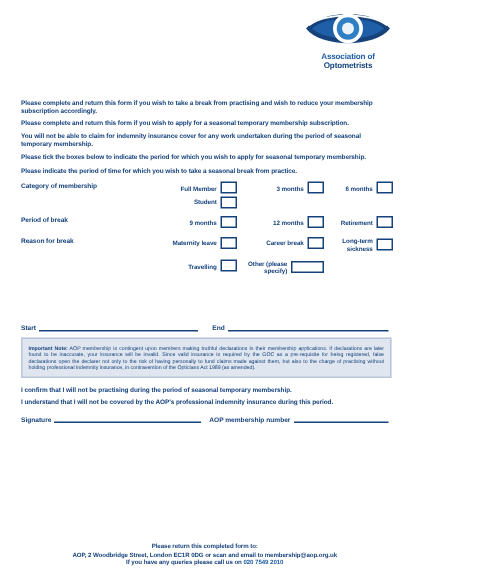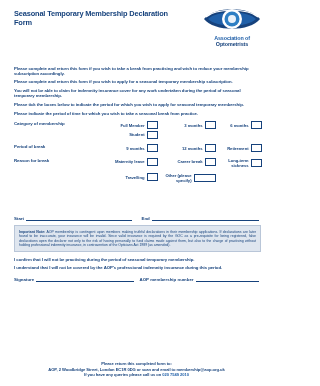--- a/index.html
+++ b/index.html
@@ -200,21 +200,20 @@
     letter-spacing: -0.05px;
   }
   .footer .em { color: #1f5fa8; }
 </style>
 </head>
 <body>
 
 <div class="page">
 
   <div class="header">
-    <div class="doc-title">Seasonal Temporary Membership Declaration Form</div>
 
     <div class="logo">
       <div class="logo-eye">
         <svg width="60" height="30" viewBox="0 0 60 30">
           <path d="M2,15 C12,2 48,2 58,15 C48,28 12,28 2,15 Z" fill="#16427c"></path>
           <path d="M6,15 C15,6 45,6 54,15 C45,24 15,24 6,15 Z" fill="#1f5fa8"></path>
           <circle cx="30" cy="15" r="10" fill="#ffffff"></circle>
           <circle cx="30" cy="15" r="7.5" fill="#2e7fc4"></circle>
           <circle cx="30" cy="15" r="4" fill="#eaf2fa"></circle>
           <path d="M4,13 C14,4 46,4 56,13" stroke="#ffffff" stroke-width="1.1" fill="none"></path>

